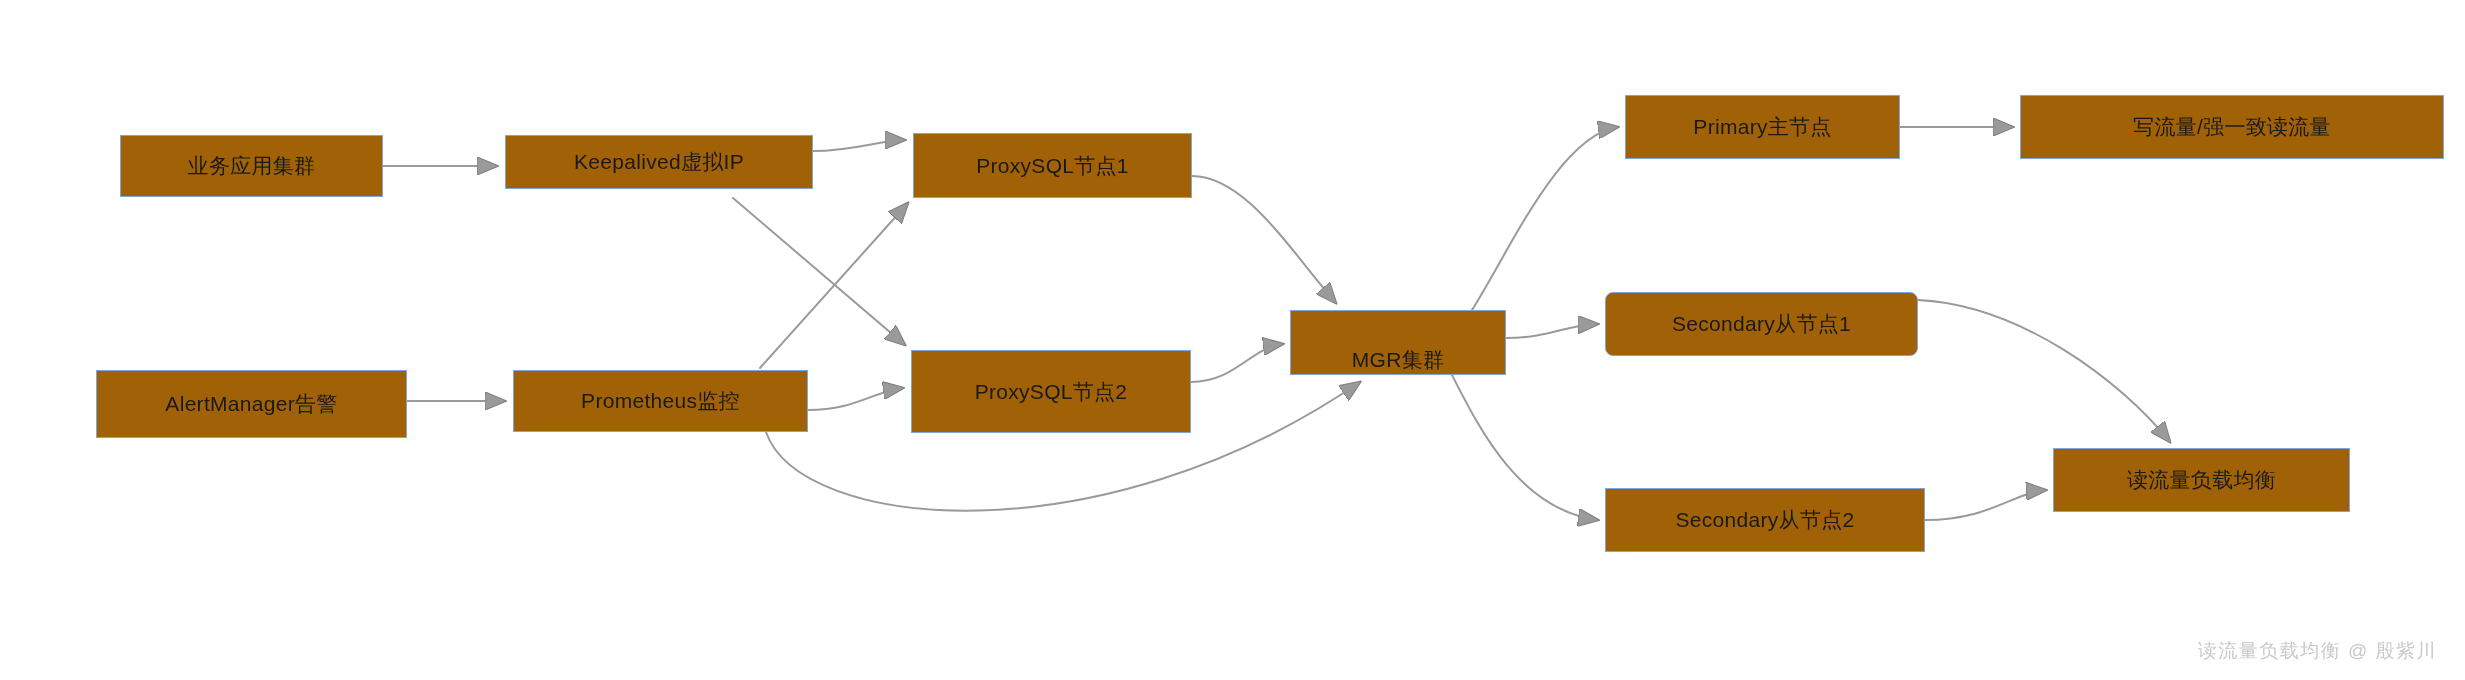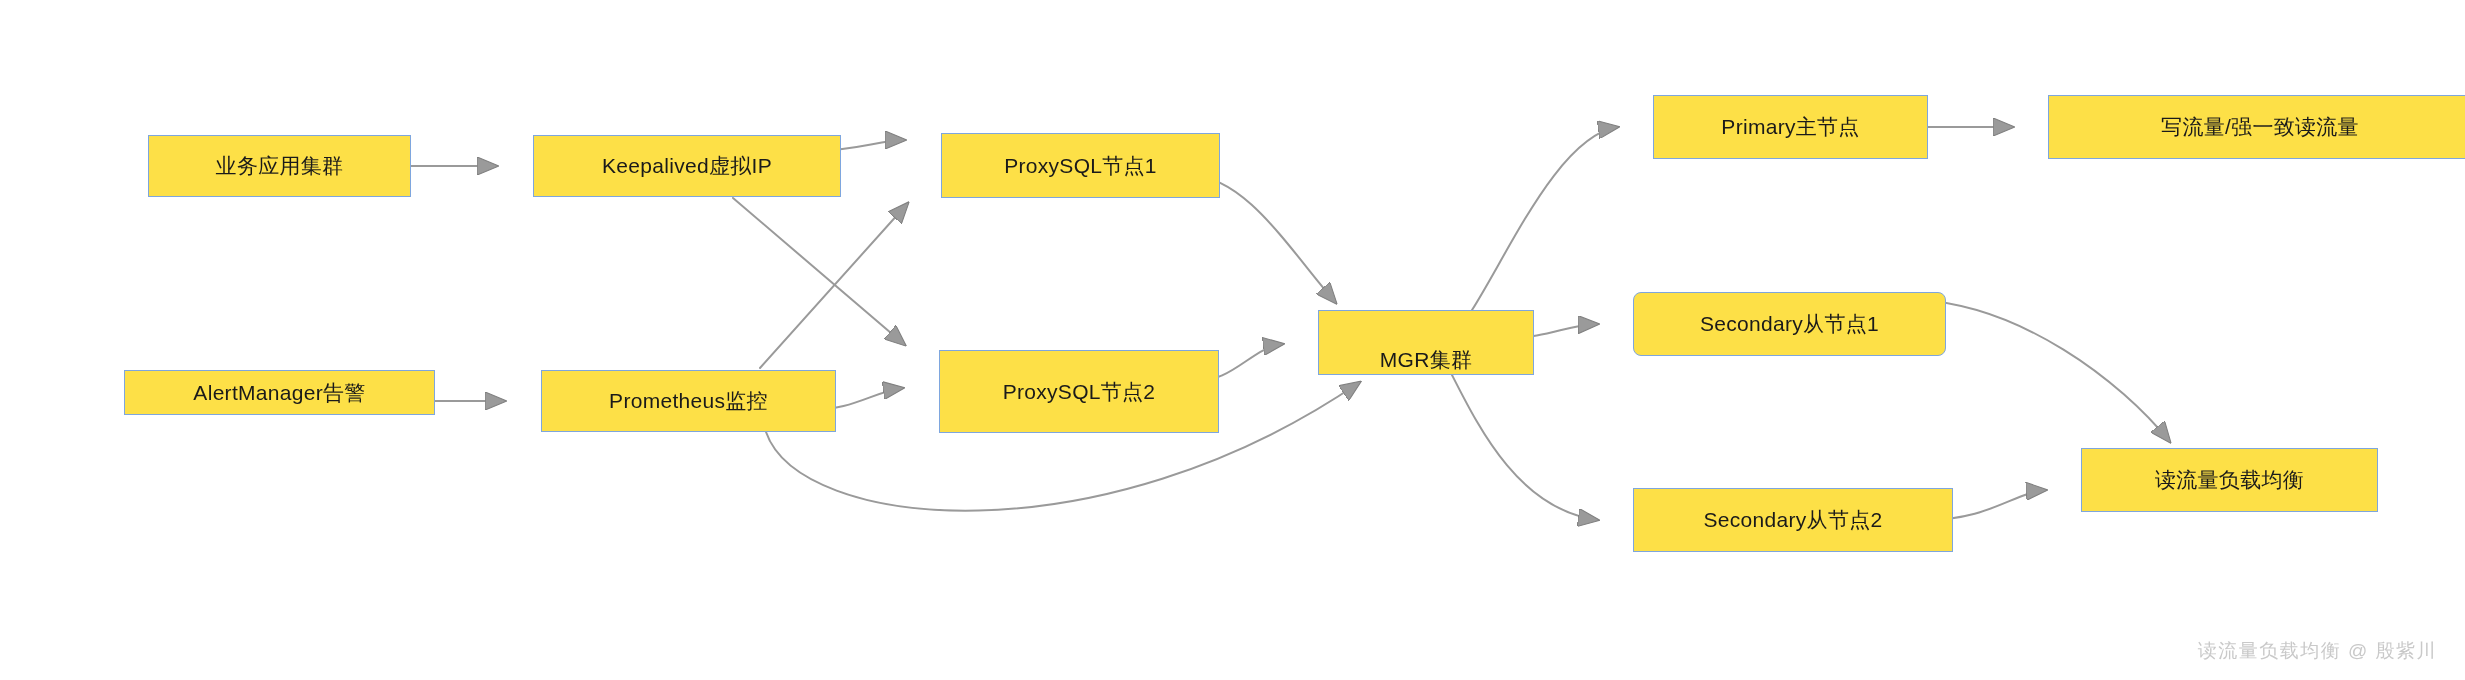--- a/index.html
+++ b/index.html
@@ -2,30 +2,29 @@
 <html><head>
 <meta charset="utf-8">
 <style>
   html,body{margin:0;padding:0;background:#ffffff;}
   body{font-family:"Liberation Sans","DejaVu Sans",sans-serif;}
   #canvas{position:relative;width:2465px;height:680px;background:#ffffff;overflow:hidden;}
   #edges{position:absolute;left:0;top:0;width:2465px;height:680px;}
   .node{
     position:absolute;
     box-sizing:border-box;
-    background:#fde047;
+    background:#a16207;
     border:1.6px solid #7ea6de;
     display:flex;
     align-items:center;
     justify-content:center;
     color:#1a1a1a;
     font-size:21px;
     letter-spacing:.3px;
     white-space:nowrap;
-    margin-left:28px;
   }
   .node-label{pointer-events:none;}
   #watermark{
     position:absolute;
     right:28px;
     bottom:16px;
     font-size:19px;
     color:#c9c9c9;
     letter-spacing:1.5px;
     white-space:nowrap;
@@ -58,27 +57,27 @@
         <path d="M 1900 127 L 2013 127" marker-end="url(#arrow)"></path>
         <path d="M 1918 300 C 2020 305 2120 380 2170 442" marker-end="url(#arrow)"></path>
         <path d="M 1925 520 C 1990 520 2015 492 2046 490" marker-end="url(#arrow)"></path>
       </g>
   </svg>
 
   <div id="nodes-layer">
       <div class="node" style="left: 120px; top: 135px; width: 263px; height: 62px;">
         <span class="node-label">业务应用集群</span>
       </div>
-      <div class="node" style="left: 505px; top: 135px; width: 308px; height: 62px;">
+      <div class="node" style="left: 505px; top: 135px; width: 308px; height: 54px;">
         <span class="node-label">Keepalived虚拟IP</span>
       </div>
       <div class="node" style="left: 913px; top: 133px; width: 279px; height: 65px; text-align: center;">
         <span class="node-label">ProxySQL节点1</span>
       </div>
-      <div class="node" style="left: 96px; top: 370px; width: 311px; height: 45px; align-items: center;">
+      <div class="node" style="left: 96px; top: 370px; width: 311px; height: 68px; align-items: center;">
         <span class="node-label">AlertManager告警</span>
       </div>
       <div class="node" style="left: 513px; top: 370px; width: 295px; height: 62px;">
         <span class="node-label">Prometheus监控</span>
       </div>
       <div class="node" style="left: 911px; top: 350px; width: 280px; height: 83px;">
         <span class="node-label">ProxySQL节点2</span>
       </div>
       <div class="node" style="left: 1290px; top: 310px; width: 216px; height: 65px; align-items: flex-end;">
         <span class="node-label">MGR集群</span>

